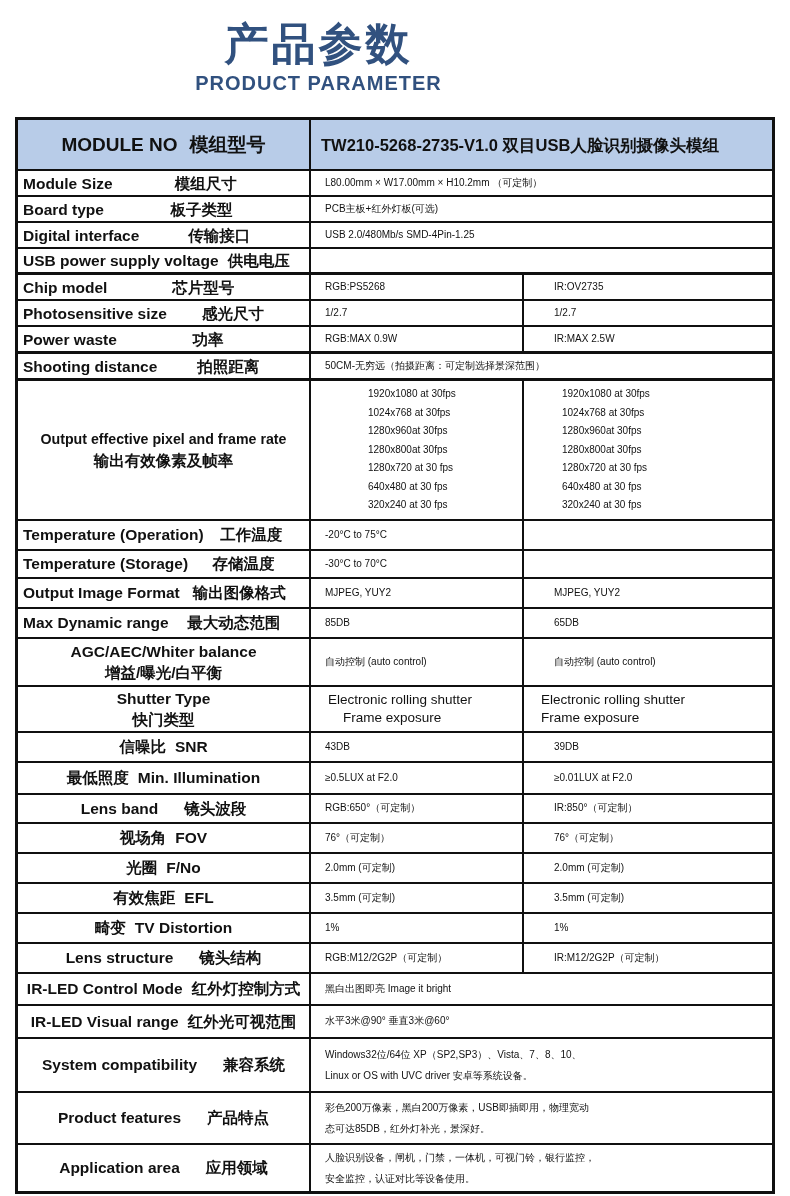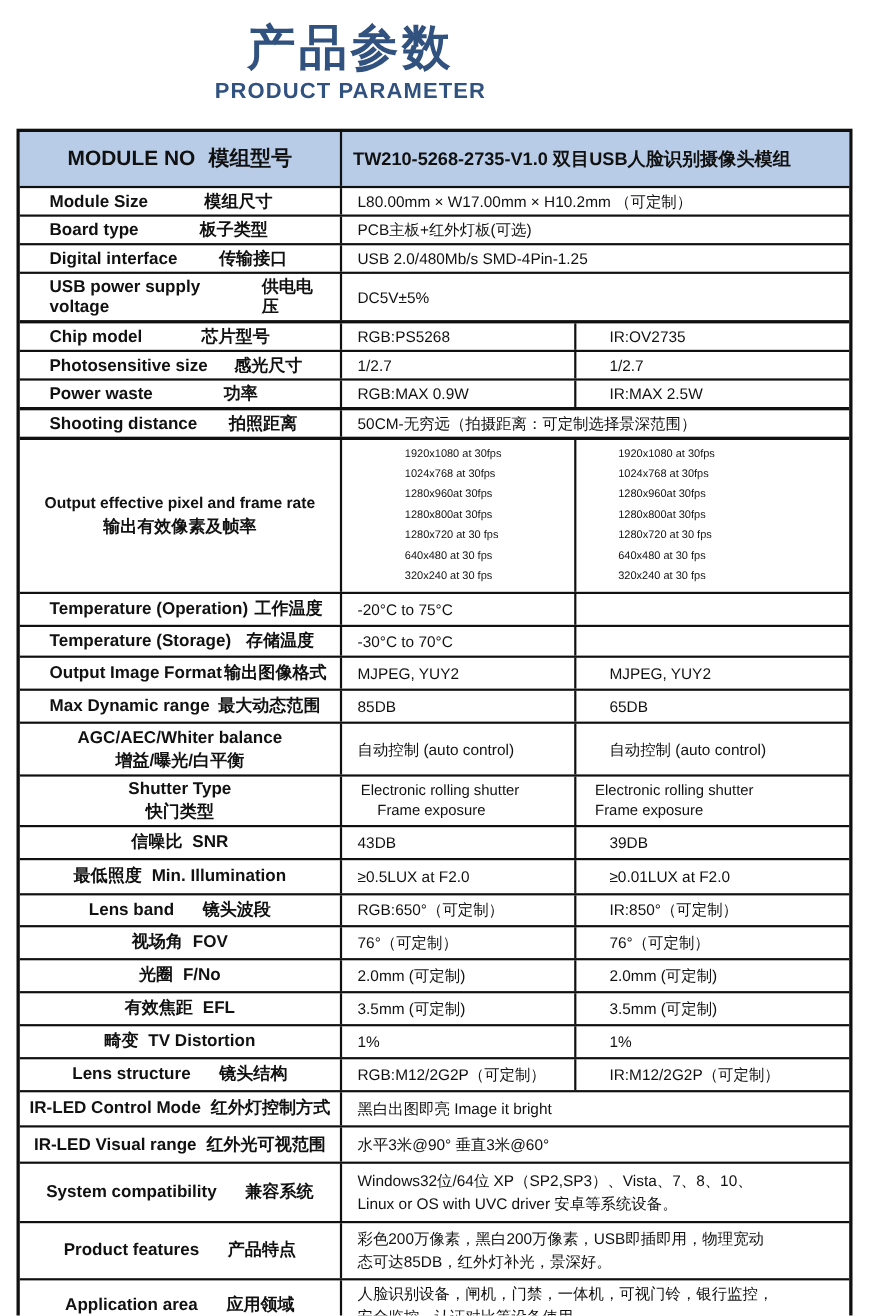--- a/index.html
+++ b/index.html
@@ -18,29 +18,29 @@
     border:3px solid #101010;box-sizing:border-box;background:#fff;
   }
   .row{display:flex;border-top:2px solid #101010;box-sizing:border-box;align-items:stretch;}
   .row:first-child{border-top:none;}
   .row.bt3{border-top-width:3px;}
   .cell{box-sizing:border-box;}
   .label{
     flex:0 0 293px;width:293px;border-right:2px solid #101010;
     display:flex;align-items:center;font-weight:bold;font-size:15.5px;line-height:19px;
   }
-  .lab-left{padding:2px 10px 2px 27px;justify-content:flex-end;}
+  .lab-left{padding:2px 10px 2px 5px;justify-content:flex-end;}
   .lab-left .t2{margin:auto;}
   .lab-center{justify-content:center;gap:9px;padding:2px 4px;}
   .lab-center.gap-lg{gap:26px;}
   .lab-stack{flex-direction:column;justify-content:center;text-align:center;row-gap:2px;padding:2px 4px;}
   .lab-stack.long .t1{font-size:14.2px;}
   .value{
     flex:1;display:flex;align-items:center;padding:2px 8px 2px 14px;
-    font-size:14px;line-height:20px;
+    font-size:10px;line-height:20px;
   }
   .v1{flex:0 0 213px;width:213px;border-right:2px solid #101010;}
   .v2{padding-left:30px;}
   .pre{white-space:pre-wrap;}
   .res{font-size:10px;line-height:18.5px;padding-left:57px;padding-top:4px;padding-bottom:4px;}
   .res.v2{padding-left:38px;}
   .shutter-val{font-size:13.5px;line-height:17.5px;}
   .shutter-val.v1{padding-left:17px;}
   .shutter-val.v2{padding-left:17px;}
   .wide-val{line-height:21px;padding-right:6px;}
@@ -94,21 +94,20 @@
       <span class="t2">传输接口</span>
     </div>
     <div class="cell value">USB 2.0/480Mb/s  SMD-4Pin-1.25</div>
   </div>
 
   <div class="row h25">
     <div class="cell label lab-left">
       <span class="t1">USB power supply voltage</span>
       <span class="t2">供电电压</span>
     </div>
-    <div class="cell value">DC5V±5%</div>
   </div>
 
   <div class="row h25 bt3">
     <div class="cell label lab-left">
       <span class="t1">Chip model</span>
       <span class="t2">芯片型号</span>
     </div>
     <div class="cell value v1">RGB:PS5268</div>
     <div class="cell value v2">IR:OV2735</div>
   </div>

